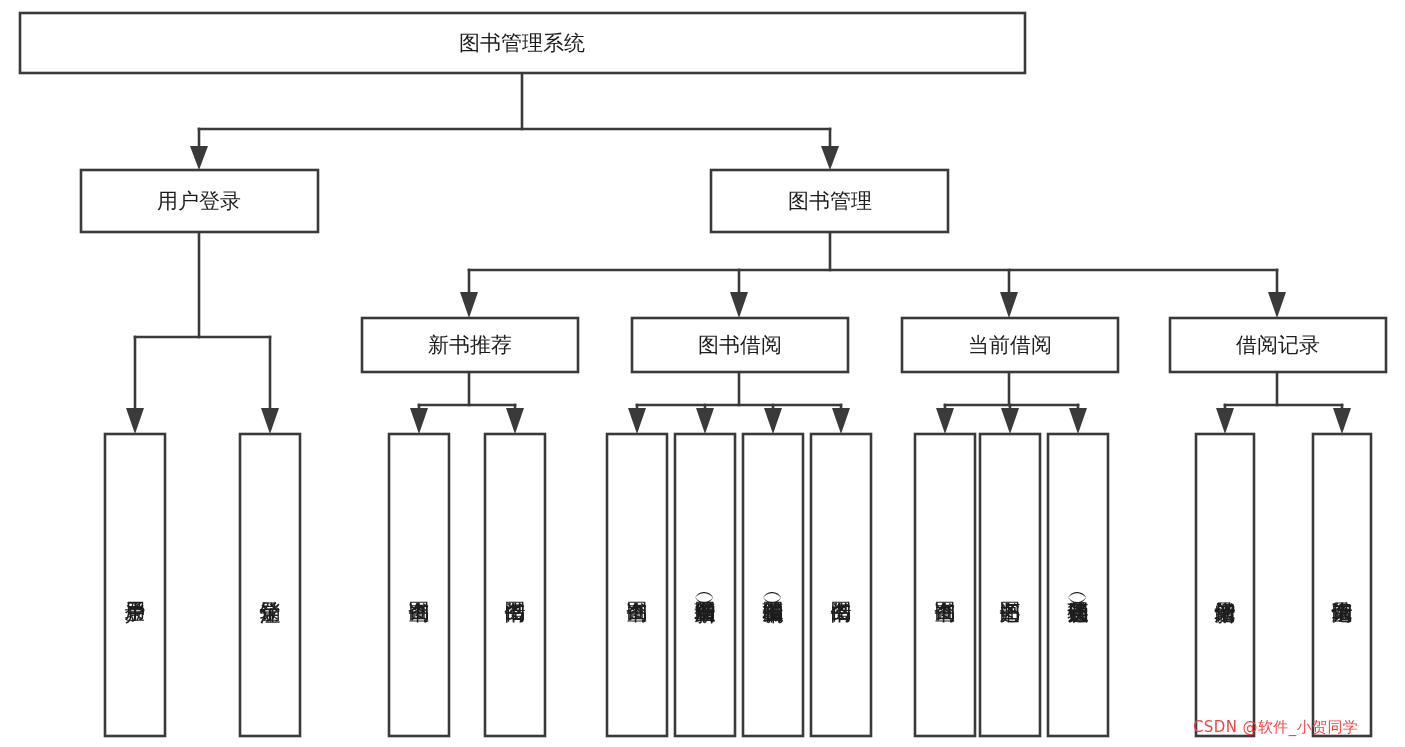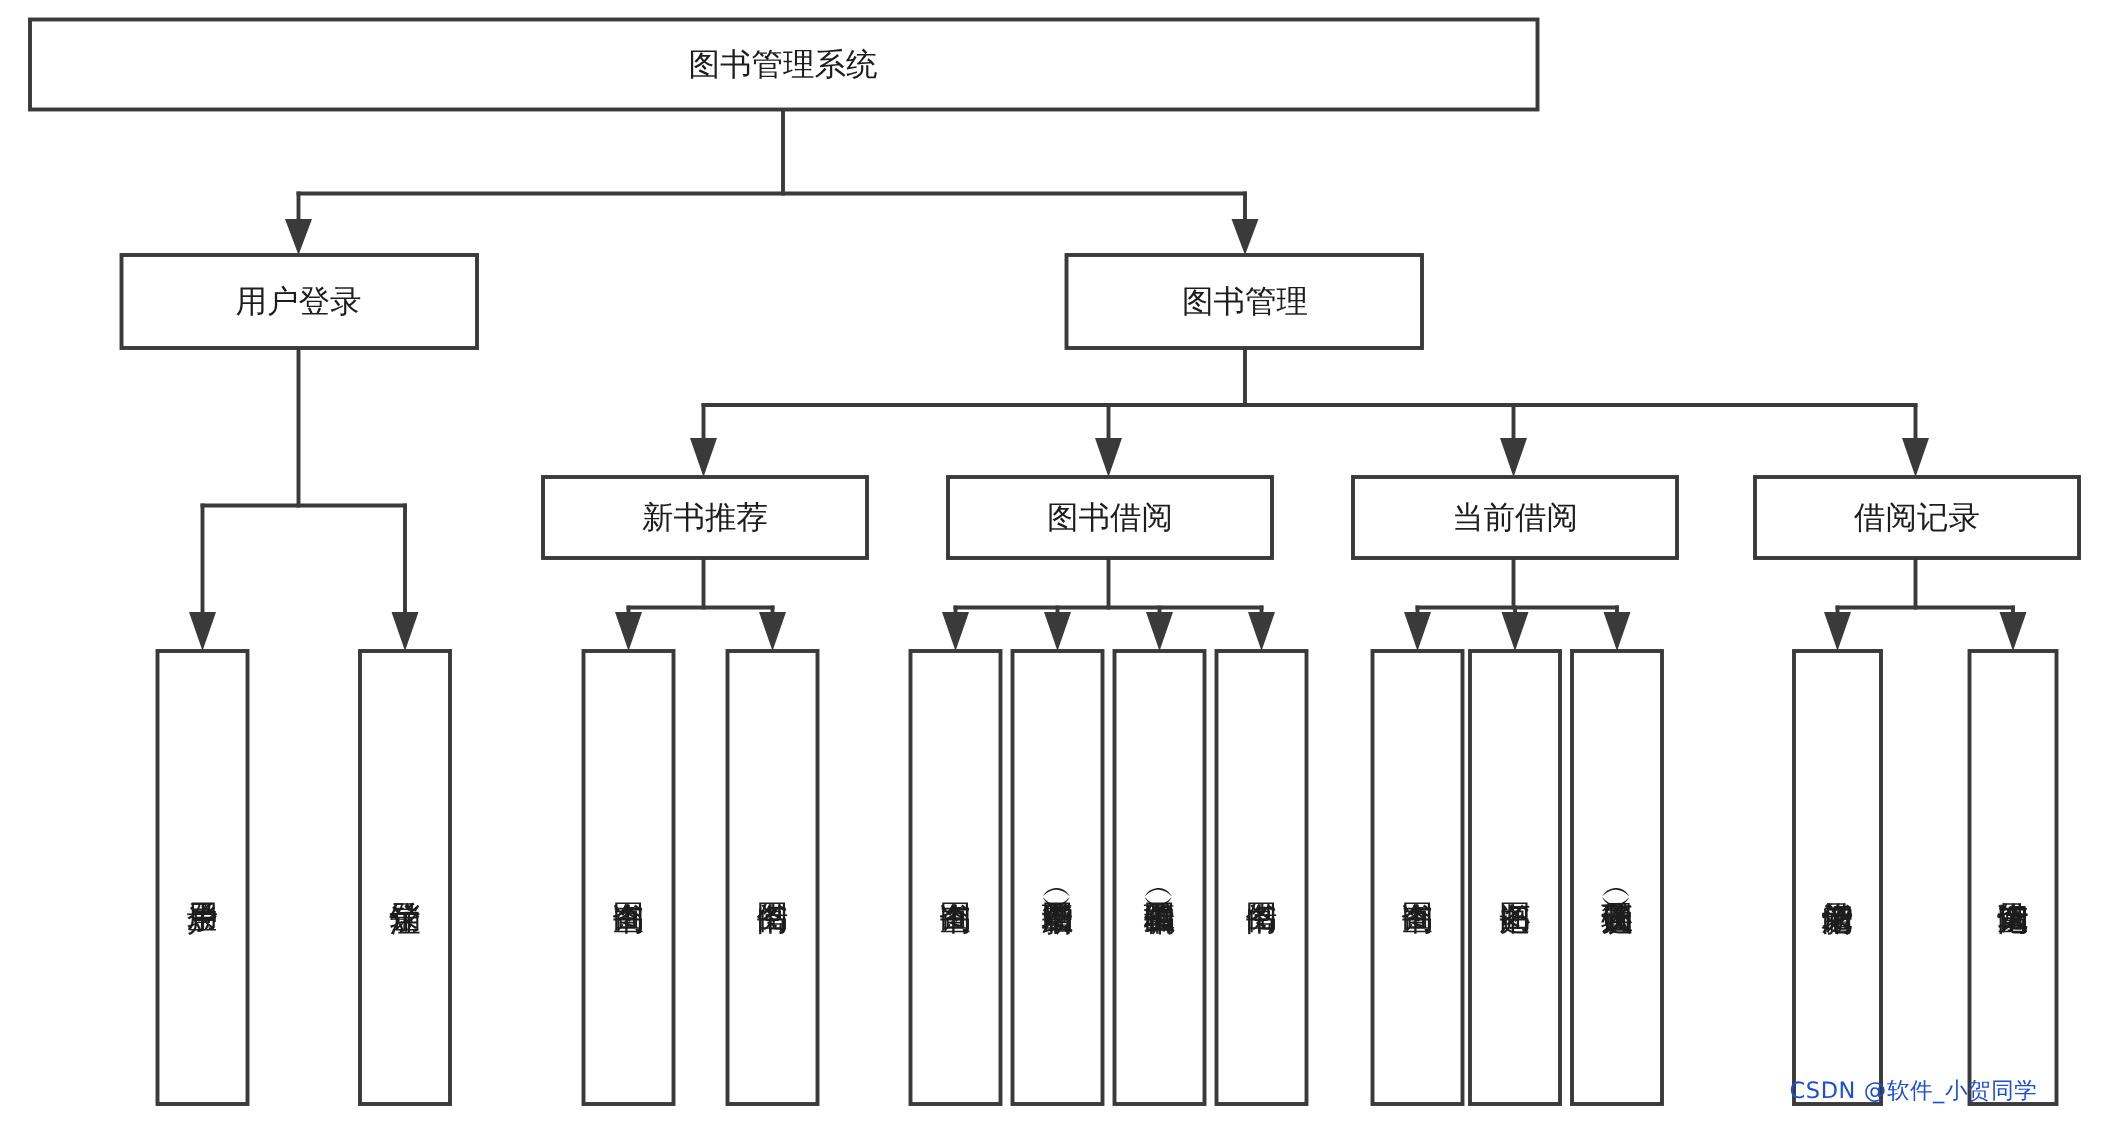--- a/index.html
+++ b/index.html
@@ -54,21 +54,21 @@
     fill: #1d1d1d;
     writing-mode: vertical-rl;
     text-orientation: upright;
     text-anchor: middle;
     white-space: pre;
   }
   .watermark {
     position: absolute;
     font-family: "DejaVu Sans", "Liberation Sans", sans-serif;
     font-size: 15px;
-    color: #1d4ed8;
+    color: #ef4444;
     letter-spacing: 0.4px;
     white-space: nowrap;
     pointer-events: none;
   }
 </style>
 </head>
 <body>
 
 <div id="diagram-root">
 

